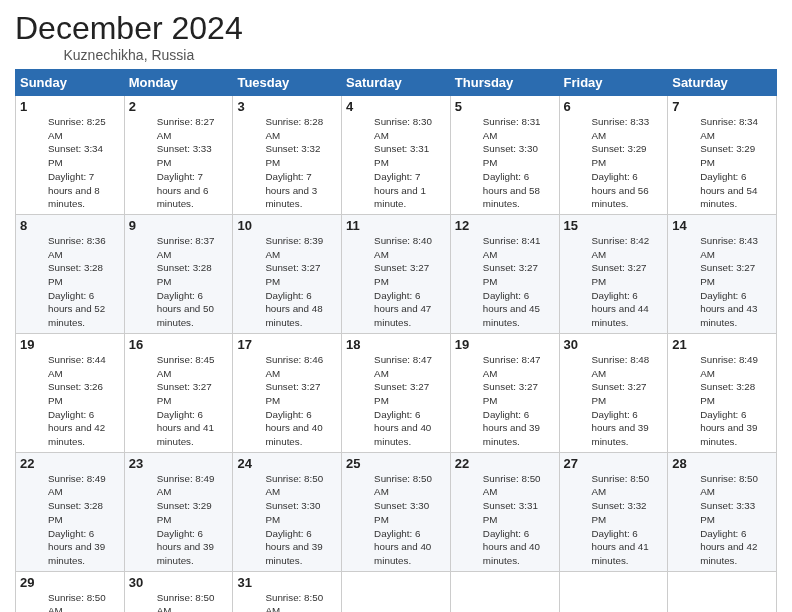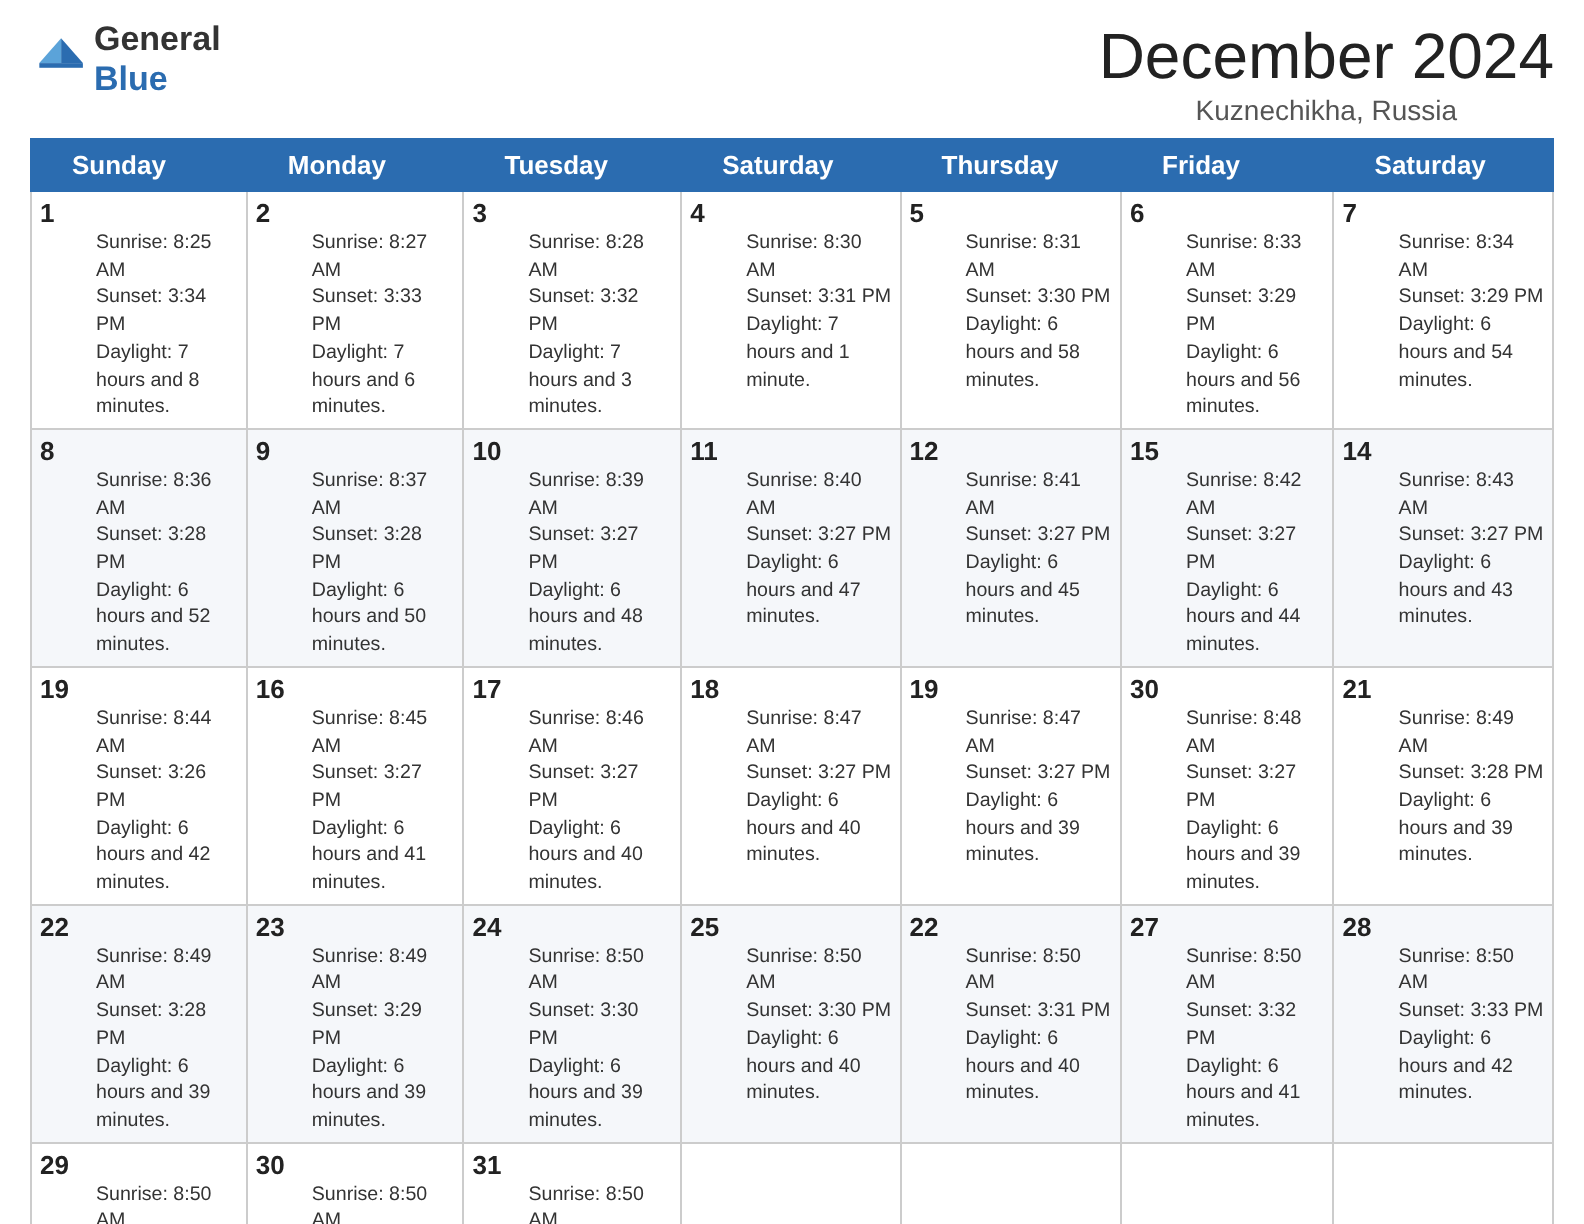--- a/index.html
+++ b/index.html
@@ -46,21 +46,21 @@
     }
     .calendar-table {
       width: 100%;
       border-collapse: collapse;
       flex: 1;
       font-size: 10.5px;
     }
     .calendar-table thead tr th {
       background-color: #2b6cb0;
       color: #fff;
-      padding: 5px 20px;
+      padding: 5px 4px;
       text-align: left;
       font-size: 13px;
       font-weight: bold;
       border: 1px solid #2b6cb0;
     }
     .calendar-table tbody tr td {
       border: 1px solid #ccc;
       vertical-align: top;
       padding: 3px 4px;
       background: #fff;
@@ -85,31 +85,20 @@
     }
     td.empty {
       background: #f9f9f9;
     }
   </style>
 </head>
 <body>
 
 <div class="page">
   <div class="header">
-    <div class="logo">
-      <svg class="logo-icon" viewBox="0 0 36 36">
-        <polygon points="20,4 34,20 20,20" fill="#2b6cb0"></polygon>
-        <polygon points="20,4 6,20 20,20" fill="#5ba3d9"></polygon>
-        <rect x="6" y="20" width="28" height="3" fill="#2b6cb0"></rect>
-      </svg>
-      <div>
-        <div style="font-size:17px;font-weight:bold;color:#333;line-height:1.15;">General</div>
-        <div style="font-size:17px;font-weight:bold;color:#2b6cb0;line-height:1.15;">Blue</div>
-      </div>
-    </div>
     <div class="title-block">
       <div class="month-title">December 2024</div>
       <div class="location">Kuznechikha, Russia</div>
     </div>
   </div>
 
   <table class="calendar-table">
     <thead>
       <tr>
         <th>Sunday</th>

